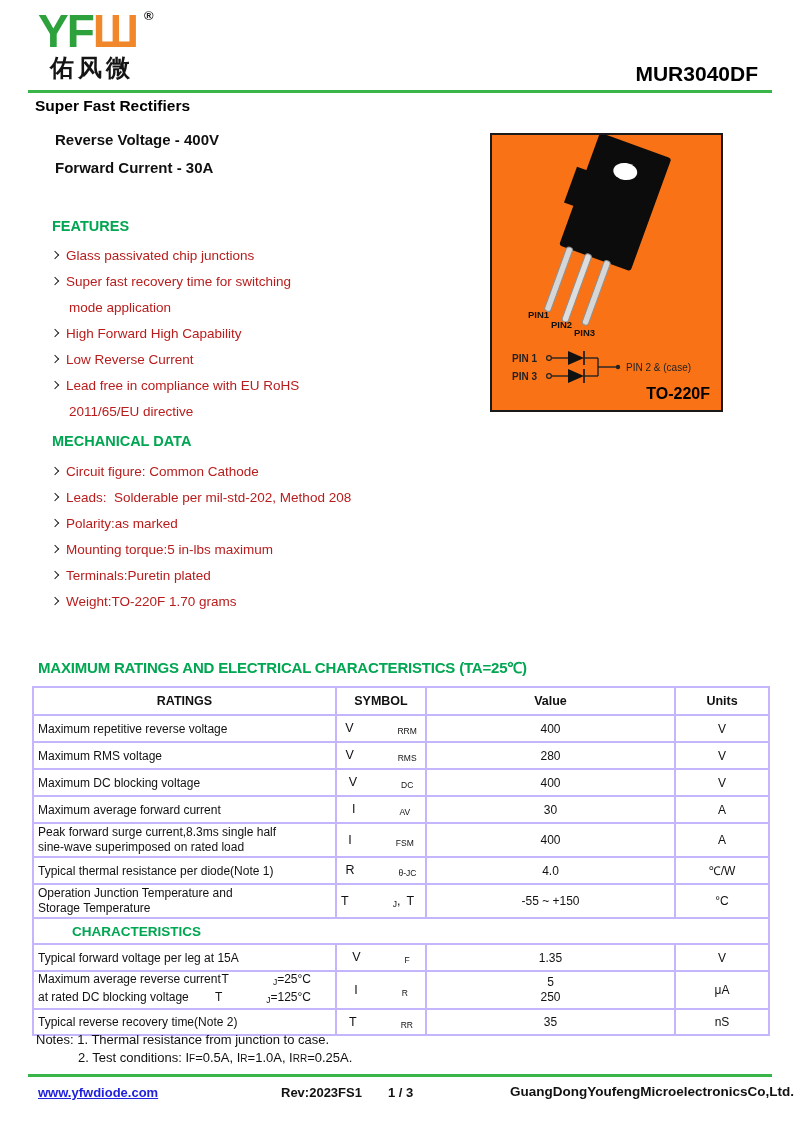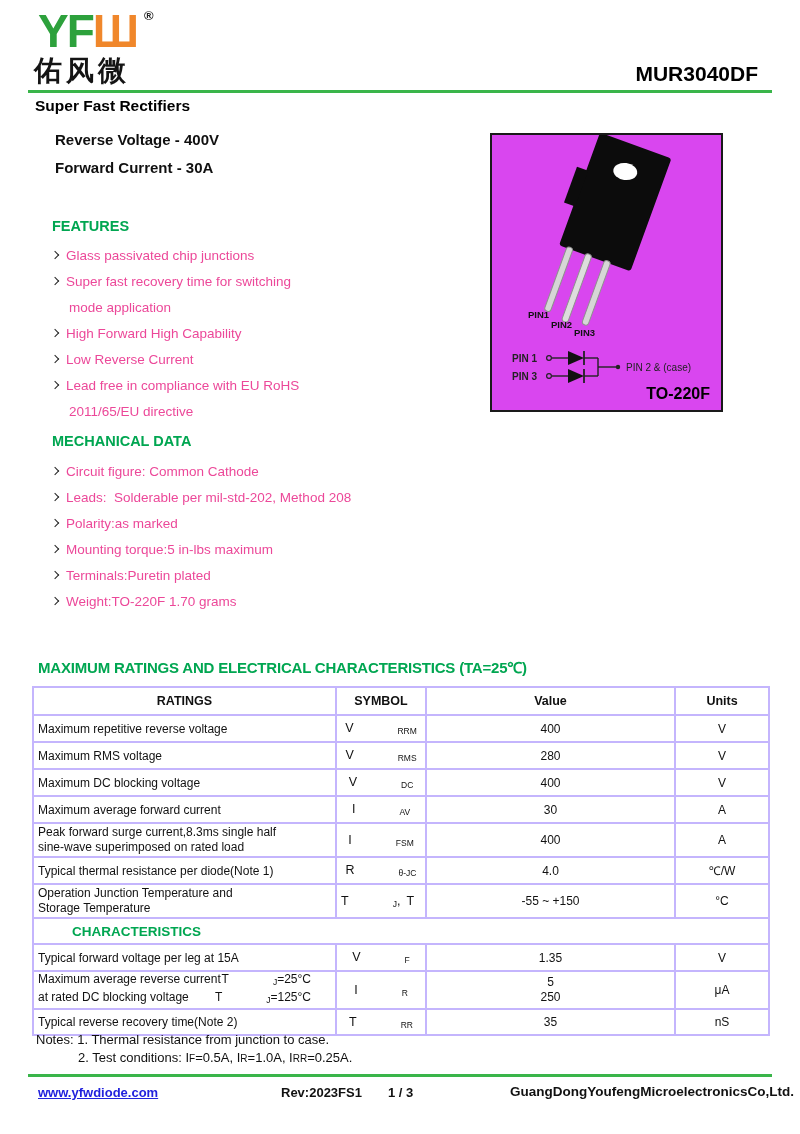--- a/index.html
+++ b/index.html
@@ -5,39 +5,39 @@
   html,body{margin:0;padding:0;background:#fff;}
   .page{position:relative;width:800px;height:1134px;background:#ffffff;
         font-family:"Liberation Sans",sans-serif;color:#111;overflow:hidden;
         border-right:1px solid #c9c9c9;}
   
   .logo-mark{position:absolute;left:38px;top:8px;font-size:46px;font-weight:800;
              letter-spacing:-2px;line-height:1;}
   .lg-green{color:#2da13c;}
   .lg-orange{color:#f0872b;}
   .reg{position:absolute;left:144px;top:8px;font-size:13px;font-weight:700;color:#222;}
-  .logo-cn{position:absolute;left:34px;top:52px;font-size:28px;font-weight:700;
+  .logo-cn{position:absolute;left:50px;top:52px;font-size:24px;font-weight:700;
            letter-spacing:4px;color:#141414;}
   .part-no{position:absolute;top:62px;right:42px;font-size:21px;font-weight:800;color:#000;}
   .rule-top{position:absolute;left:28px;top:90px;width:744px;height:3px;background:#3ab54a;}
   .family{position:absolute;left:35px;top:97px;font-size:15.5px;font-weight:700;color:#000;}
   .spec{position:absolute;left:55px;font-size:15px;font-weight:700;color:#101010;}
   .spec1{top:131px;} .spec2{top:159px;}
   
   .sec-title{position:absolute;left:52px;font-size:14.5px;font-weight:700;color:#00a651;}
   .features-title{top:218px;} .mech-title{top:433px;}
-  .blist{position:absolute;left:52px;font-size:13.5px;color:#ec4899;}
+  .blist{position:absolute;left:52px;font-size:13.5px;color:#b91c1c;}
   .feat-list{top:242px;} .mech-list{top:458px;}
   .bline{height:26px;display:flex;align-items:center;white-space:pre;}
   .bline.cont{padding-left:17px;}
   .chev{display:inline-block;width:5px;height:5px;border-top:1.6px solid #222;
         border-right:1.6px solid #222;transform:rotate(45deg);margin-right:8px;flex:none;}
   
   .pkg-box{position:absolute;left:490px;top:133px;width:229px;height:275px;
-           border:2px solid #1a1a1a;background:#d946ef;}
+           border:2px solid #1a1a1a;background:#f97316;}
   .pkg-box svg text{font-family:"Liberation Sans",sans-serif;}
   
   .ratings-title{position:absolute;left:38px;top:657px;font-size:15px;font-weight:700;
                  color:#00a651;letter-spacing:-0.2px;}
   table.ratings{position:absolute;left:32px;top:686px;width:736px;border-collapse:collapse;
                 table-layout:fixed;font-size:12px;color:#111;border:2px solid #111;}
   table.ratings td{border:2px solid #c4b5fd;vertical-align:middle;padding:0 4px;overflow:hidden;}
   tr.h28{height:28px;} tr.h27{height:27px;} tr.h34{height:34px;} tr.h26{height:26px;}
   .thead td{font-weight:700;text-align:center;font-size:12.5px;}
   .c{text-align:center;}

